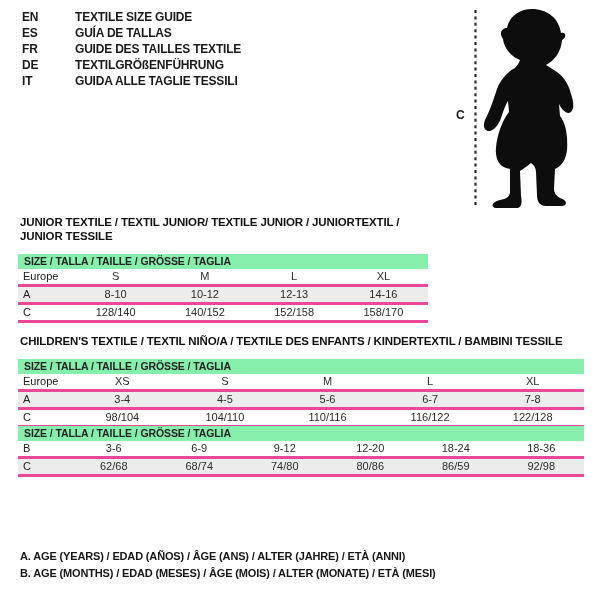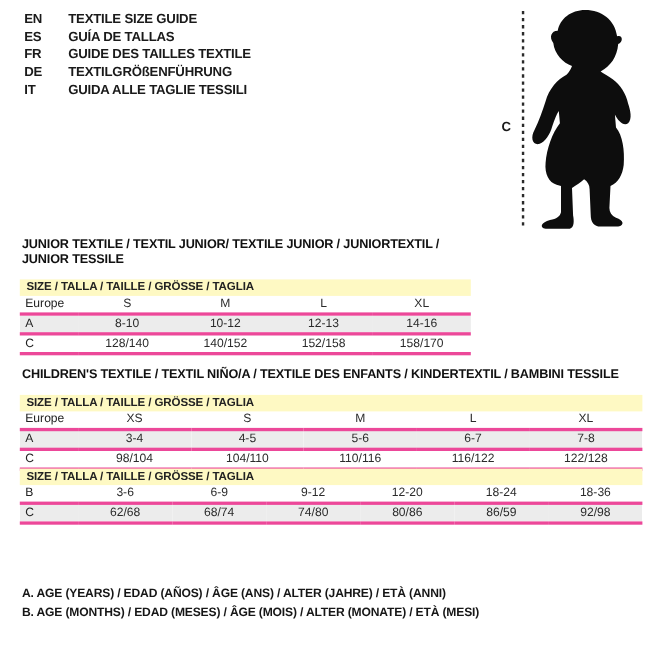--- a/index.html
+++ b/index.html
@@ -2,48 +2,48 @@
 <html><head>
 <meta charset="utf-8">
 <style>
   html,body{margin:0;padding:0;}
   body{
     width:600px;height:600px;position:relative;background:#ffffff;
     font-family:"Liberation Sans", sans-serif;color:#1a1a1a;overflow:hidden;
   }
   
   .langs{position:absolute;left:22px;top:9px;}
-  .lang-row{display:flex;line-height:16px;font-size:12px;font-weight:700;letter-spacing:-0.2px;}
+  .lang-row{display:flex;line-height:16px;font-size:12px;font-weight:700;letter-spacing:-0.2px;gap:13px;}
   .lang-code{width:40px;}
   
   .figure-svg{position:absolute;left:468px;top:8px;}
   .c-label{position:absolute;left:456px;top:108px;font-size:12px;font-weight:700;}
   
   .tbl{position:absolute;left:18px;}
   .t1{top:215px;width:410px;}
   .t2{top:334px;width:566px;}
   .t3{top:426px;width:566px;}
   .tbl-title{
     font-weight:700;font-size:11.5px;line-height:14px;letter-spacing:-0.15px;
     color:#111;margin:0 0 11px 2px;white-space:pre-line;
   }
   .t3 .tbl-title{margin-bottom:9px;}
   .size-bar{
-    background:#fef9c3;color:#222;font-weight:700;font-size:10.5px;
+    background:#86efac;color:#222;font-weight:700;font-size:10.5px;
     letter-spacing:-0.1px;padding:2px 0 2px 6px;line-height:11px;
   }
   table{width:100%;border-collapse:collapse;table-layout:fixed;}
   td{
     text-align:center;font-size:11px;line-height:11px;color:#2b2b2b;
     padding:2px 0;border-bottom:3px solid #ec4899;overflow:hidden;
   }
   td:first-child{text-align:left;padding-left:5px;width:48px;color:#222;}
   tbody tr:nth-child(even){background:#ececec;}
   
-  .footnotes{position:absolute;left:20px;top:532px;}
+  .footnotes{position:absolute;left:20px;top:548px;}
   .footnote{font-size:11px;font-weight:700;line-height:16.5px;letter-spacing:-0.15px;color:#161616;}
 </style>
 </head>
 <body>
 
 <div class="langs">
   <div class="lang-row">
     <span class="lang-code">EN</span>
     <span class="lang-label">TEXTILE SIZE GUIDE</span>
   </div>

